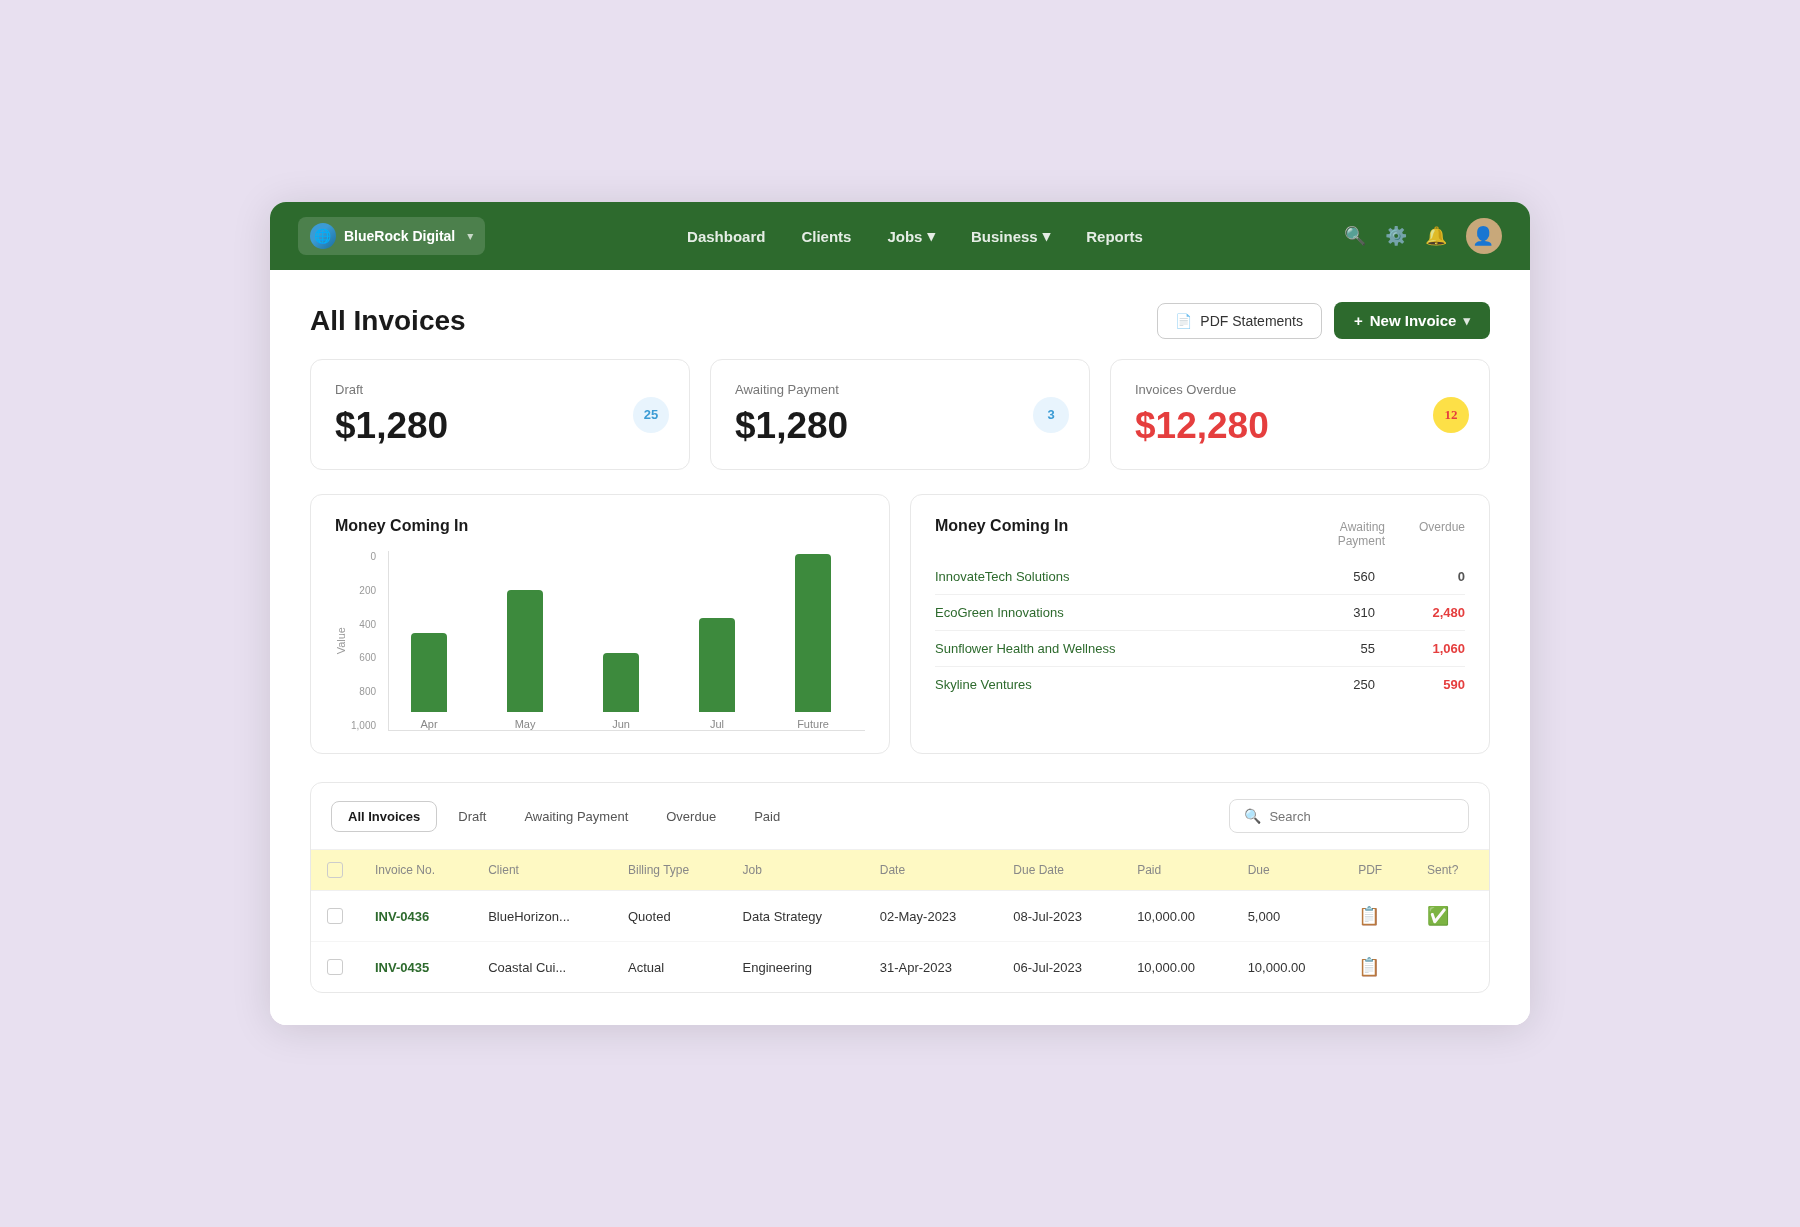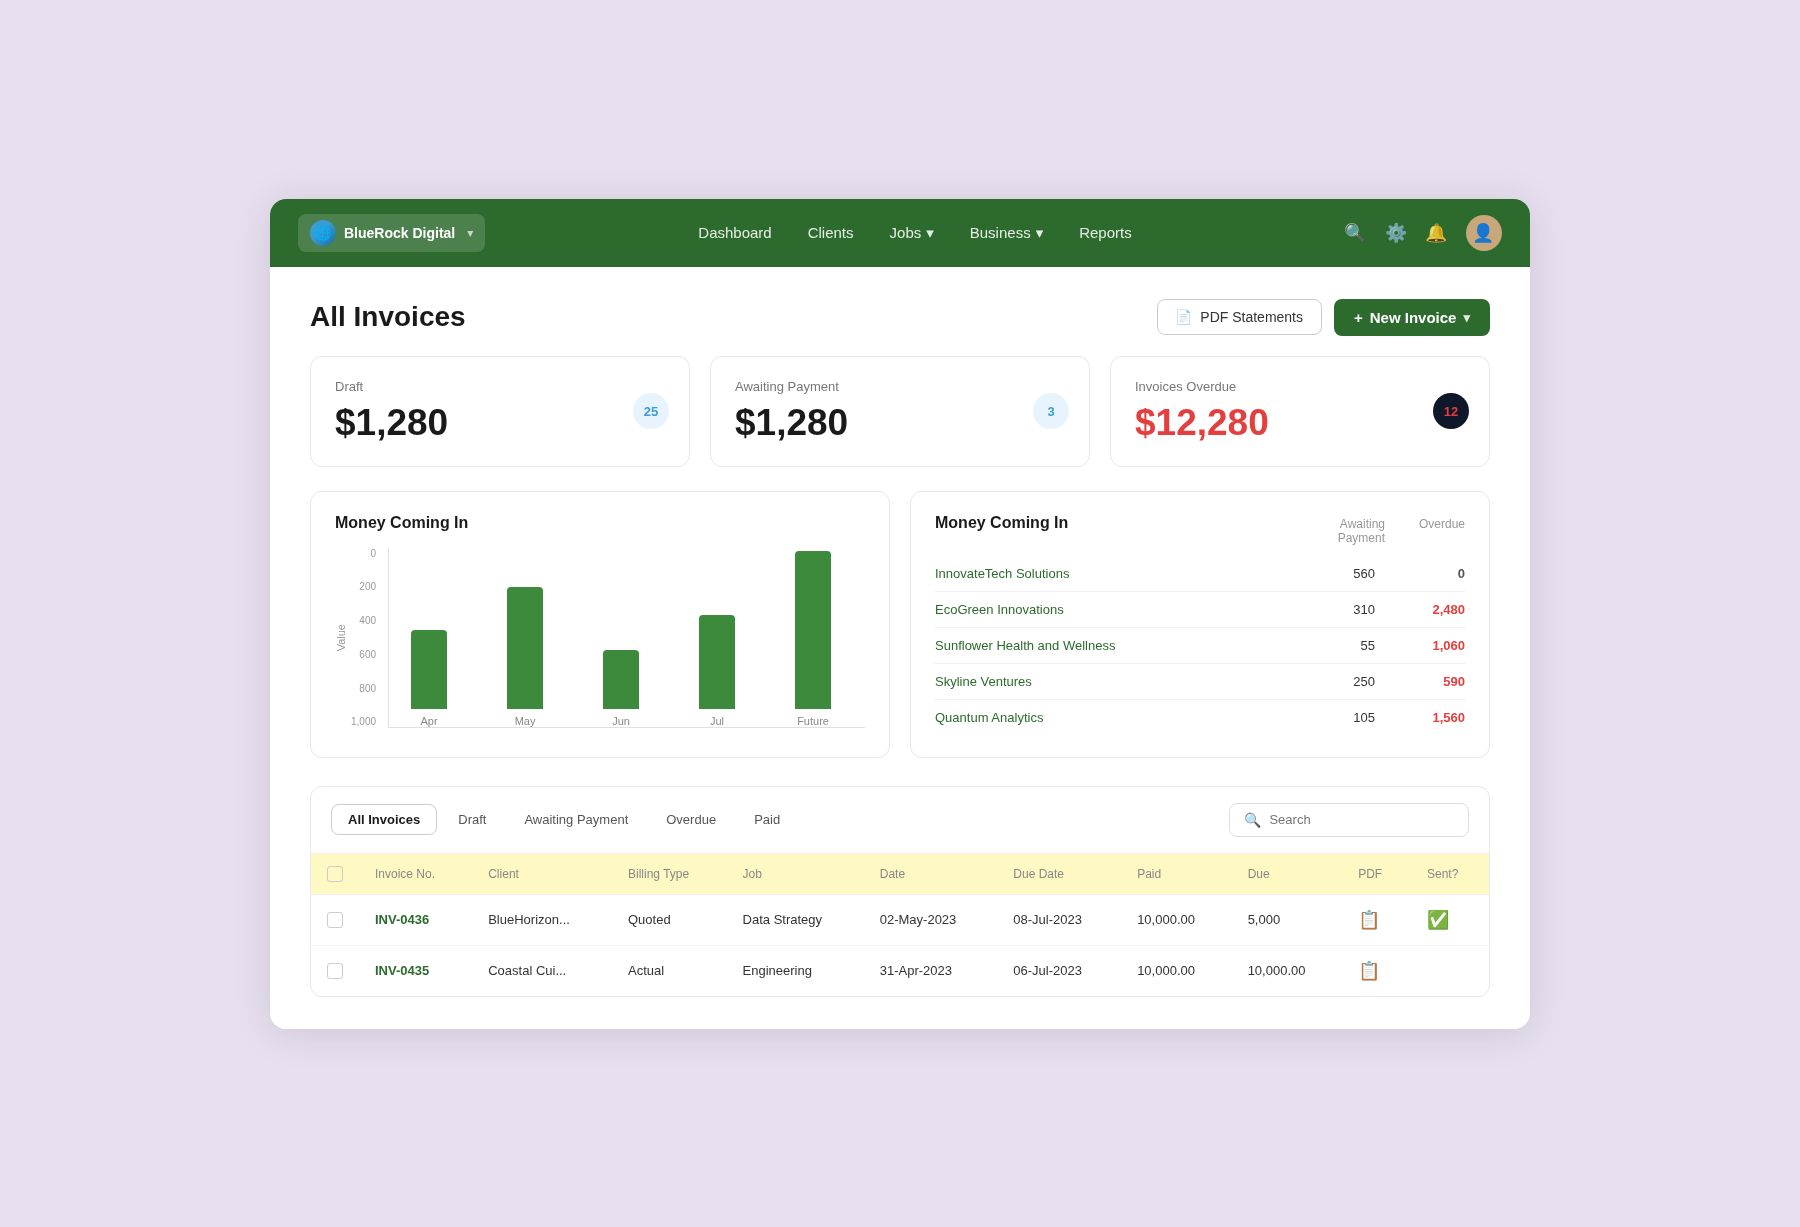--- a/index.html
+++ b/index.html
@@ -57,21 +57,21 @@
     }
     .nav-links {
       display: flex;
       gap: 36px;
       flex: 1;
       justify-content: center;
     }
     .nav-link {
       color: rgba(255,255,255,0.88);
       font-size: 15px;
-      font-weight: 400;
+      font-weight: 700;
       cursor: pointer;
       display: flex;
       align-items: center;
       gap: 5px;
       text-decoration: none;
       justify-content: flex-end;
     }
     .nav-actions {
       display: flex;
       align-items: center;
@@ -208,21 +208,21 @@
       right: 20px;
       top: 50%;
       transform: translateY(-50%);
       width: 36px; height: 36px;
       border-radius: 50%;
       display: flex; align-items: center; justify-content: center;
       font-size: 13px;
       font-weight: 700;
     }
     .stat-badge.blue { background: #e8f4fd; color: #3b9bd4; }
-    .stat-badge.red { background: #0f172a; color: #e53e3e; }
+    .stat-badge.red { background: #fde047; color: #e53e3e; font-family: Liberation Serif, serif; }
     
     .charts-row {
       display: grid;
       grid-template-columns: 1fr 1fr;
       gap: 20px;
       margin-bottom: 28px;
     }
     .chart-card {
       border: 1.5px solid #e8e8e8;
       border-radius: 12px;
@@ -543,25 +543,20 @@
             <span class="money-awaiting">55</span>
             <span class="money-overdue positive">1,060</span>
           </div>
 
           <div class="money-table-row">
             <span class="money-client">Skyline Ventures</span>
             <span class="money-awaiting">250</span>
             <span class="money-overdue positive">590</span>
           </div>
 
-          <div class="money-table-row">
-            <span class="money-client">Quantum Analytics</span>
-            <span class="money-awaiting">105</span>
-            <span class="money-overdue positive">1,560</span>
-          </div>
         </div>
       </div>
     </div>
 
     <div class="invoice-section">
 
       <div class="invoice-filters">
         <div class="filter-tabs">
           <div class="filter-tab active">
             <span>All Invoices</span>

